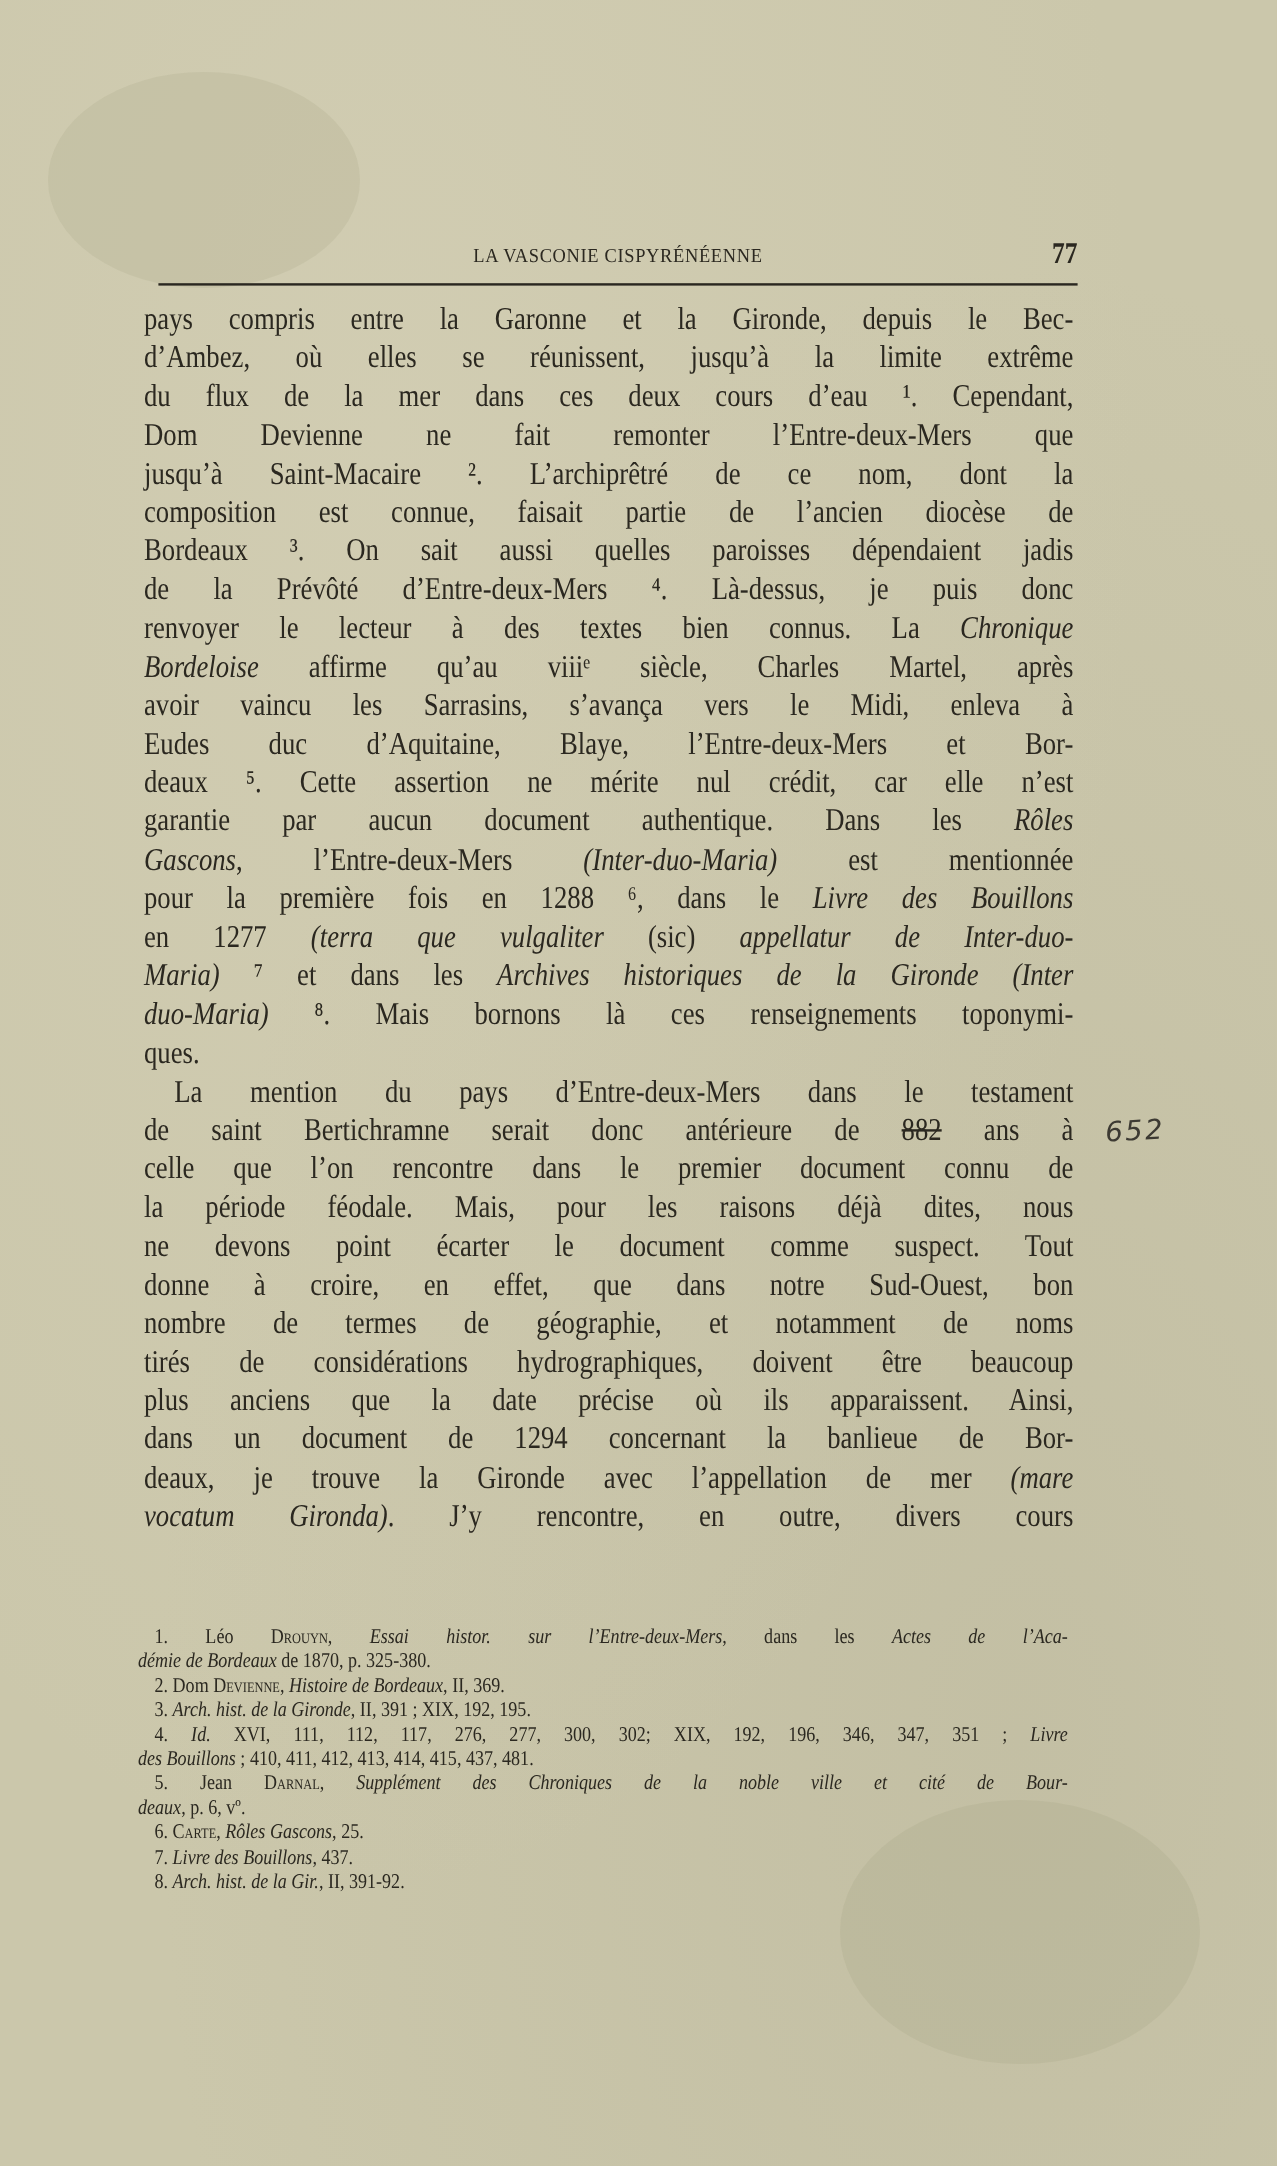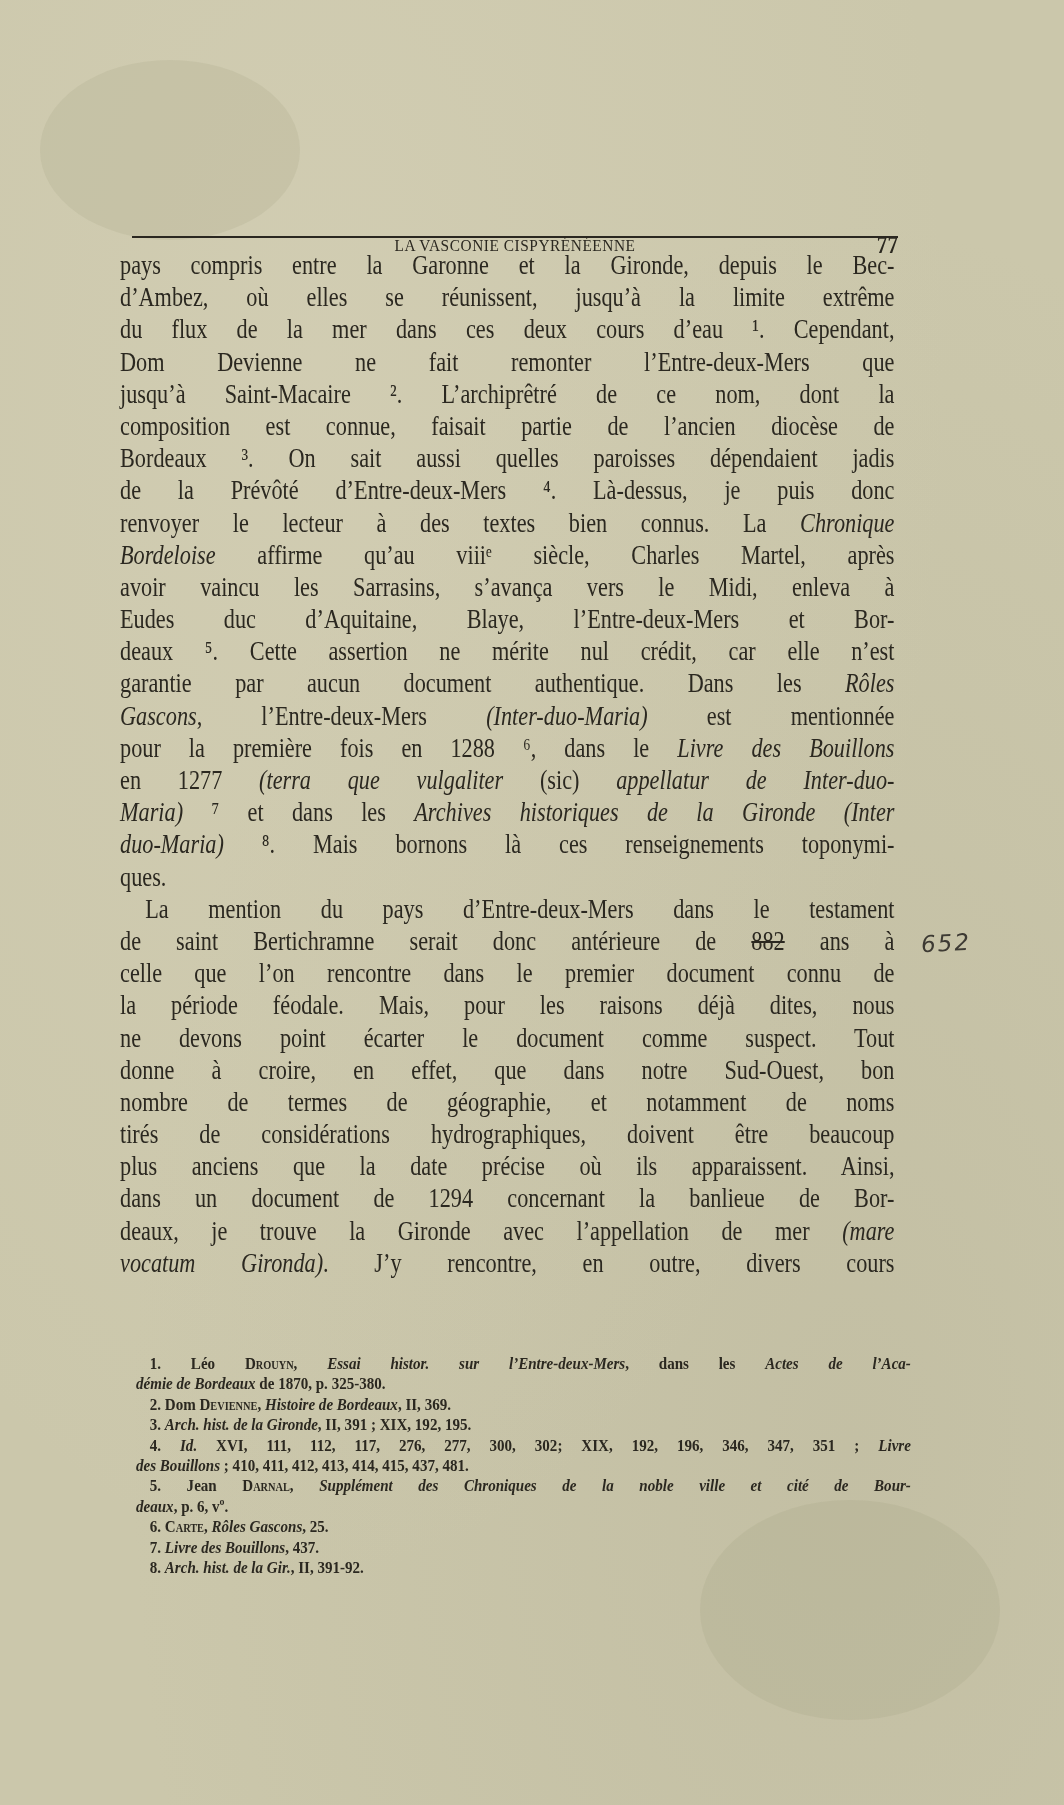--- a/index.html
+++ b/index.html
@@ -11,21 +11,21 @@
       color: #2b2820;
     }
     .page-bg {
       position: absolute; inset: 0;
       background:
         radial-gradient(ellipse at 30% 20%, rgba(215,210,185,0.5), rgba(0,0,0,0) 60%),
         radial-gradient(ellipse at 80% 80%, rgba(180,176,150,0.35), rgba(0,0,0,0) 60%),
         #cbc7ab;
     }
     .running-head {
-      position: absolute; left: 132px; top: 200px; width: 766px; height: 26px; margin-top: 33px;
+      position: absolute; left: 132px; top: 200px; width: 766px; height: 26px;
     }
     .running-title {
       position: absolute; left: 0; right: 0; top: 3px;
       text-align: center;
       font-size: 16.5px; letter-spacing: 0.6px;
       transform: scaleX(0.93);
     }
     .page-number {
       position: absolute; right: 0; top: -2px;
       font-size: 25px; font-weight: bold;
@@ -49,21 +49,21 @@
     .line.last { text-align-last: left; }
     .line.indent { padding-left: 30px; width: 892px; }
     .marginal-note {
       position: absolute; left: 921px; top: 930px;
       font-family: "DejaVu Sans", sans-serif;
       font-size: 23px; color: #3d3a33;
       font-style: italic; letter-spacing: 2px;
       transform: rotate(-3deg);
     }
     .footnotes {
-      position: absolute; left: 136px; top: 1353px; width: 775px; font-weight: bold;
+      position: absolute; left: 115px; top: 1353px; width: 775px;
     }
     .fn {
       height: 20.4px; line-height: 20.4px;
       font-size: 17.5px;
       white-space: nowrap;
       transform: scaleX(0.86); transform-origin: left;
       width: 901px;
       text-align: justify;
     }
     .fn.first-line { padding-left: 16px; width: 885px; }

